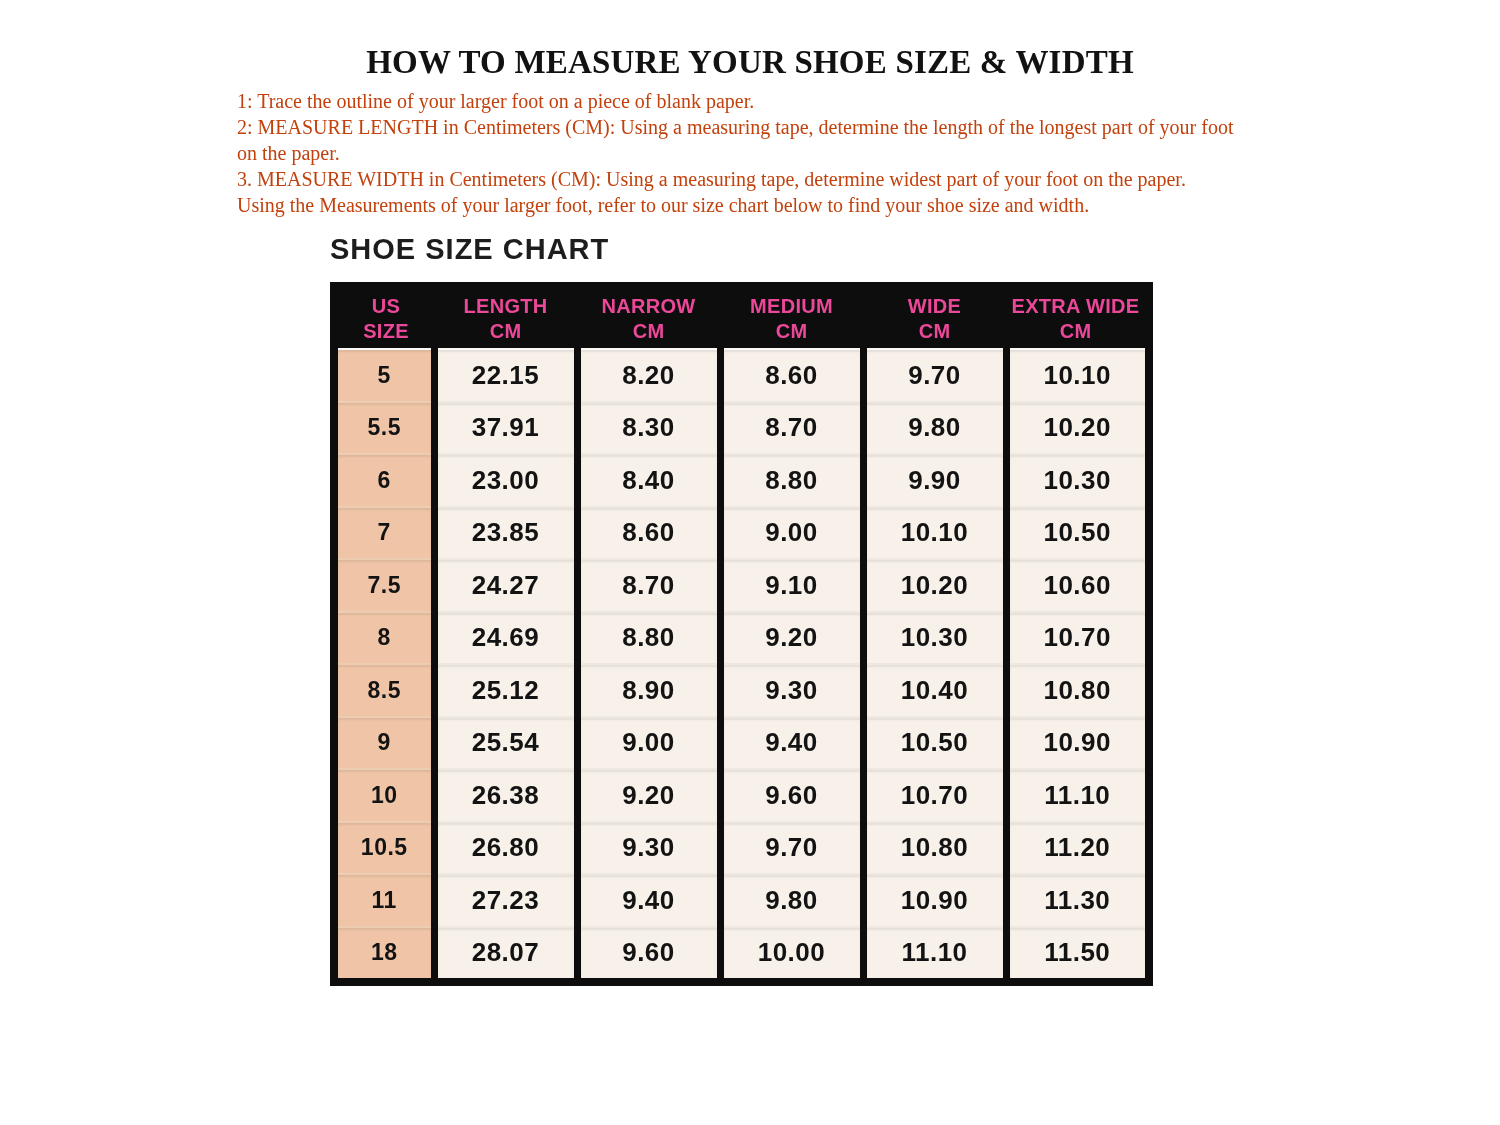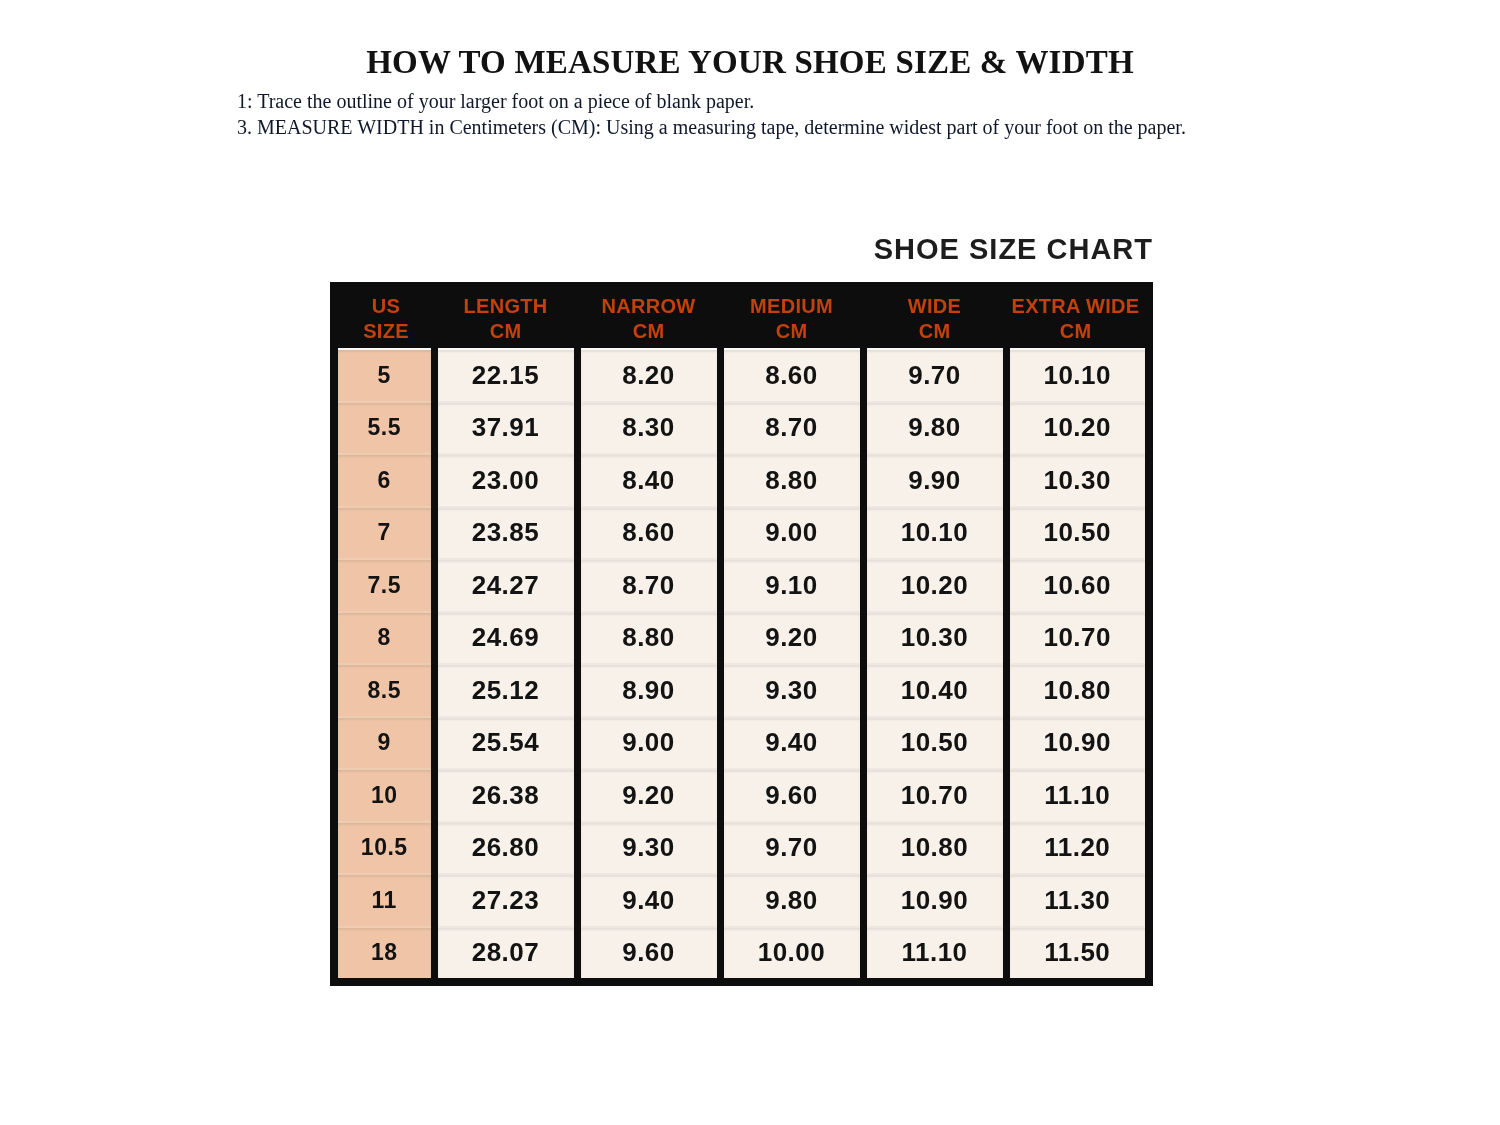--- a/index.html
+++ b/index.html
@@ -7,36 +7,36 @@
     position:relative; width:1500px; height:1125px; background:#ffffff;
     font-family:"Liberation Serif", serif; color:#111; overflow:hidden;
   }
   .page-title {
     position:absolute; top:44px; left:0; width:100%; margin:0;
     text-align:center; font-family:"Liberation Serif", serif;
     font-size:33px; font-weight:700; letter-spacing:0.2px; color:#121212;
   }
   .instructions {
     position:absolute; left:237px; top:88px; width:1005px;
-    font-size:20px; line-height:26px; color:#0f172a;
+    font-size:20px; line-height:26px; color:#c2410c;
   }
   .instructions p { margin:0; }
   .chart-heading {
     position:absolute; left:330px; top:233px; width:823px; margin:0;
-    text-align:right; font-family:"Liberation Sans", sans-serif;
+    text-align:left; font-family:"Liberation Sans", sans-serif;
     font-size:29px; font-weight:600; letter-spacing:1px; color:#1d1d1d;
   }
   table.size-chart {
     position:absolute; left:330px; top:282px; width:823px;
     border-collapse:collapse; table-layout:fixed;
     background:#0d0d0d; border:8px solid #0d0d0d;
     font-family:"Liberation Sans", sans-serif;
   }
   table.size-chart th {
-    background:#0d0d0d; color:#c2410c;
+    background:#0d0d0d; color:#ec4899;
     font-size:20px; font-weight:700; line-height:1.25; letter-spacing:0.3px;
     white-space:pre-line; text-align:center; vertical-align:middle;
     height:58px; padding:0; border-bottom:2px solid #fcfaf6;
   }
   table.size-chart td {
     height:50.5px; padding:0;
     text-align:center; vertical-align:middle;
     font-weight:700; font-size:26px; letter-spacing:0.5px; color:#131313;
     background:#f7f1ea;
     box-shadow: inset 0 2px 2px rgba(0,0,0,0.08);
@@ -48,21 +48,23 @@
 </style>
 </head>
 <body>
 
 <div class="page">
 
   <h1 class="page-title">HOW TO MEASURE YOUR SHOE SIZE &amp; WIDTH</h1>
 
   <div class="instructions">
     <p>1: Trace the outline of your larger foot on a piece of blank paper.</p>
+    <p>2: MEASURE LENGTH in Centimeters (CM): Using a measuring tape, determine the length of the longest part of your foot on the paper.</p>
     <p>3. MEASURE WIDTH in Centimeters (CM): Using a measuring tape, determine widest part of your foot on the paper.</p>
+    <p>Using the Measurements of your larger foot, refer to our size chart below to find your shoe size and width.</p>
   </div>
 
   <h2 class="chart-heading">SHOE SIZE CHART</h2>
 
   <table class="size-chart">
     <colgroup>
       <col style="width:100px">
       <col>
         <col>
         <col>

